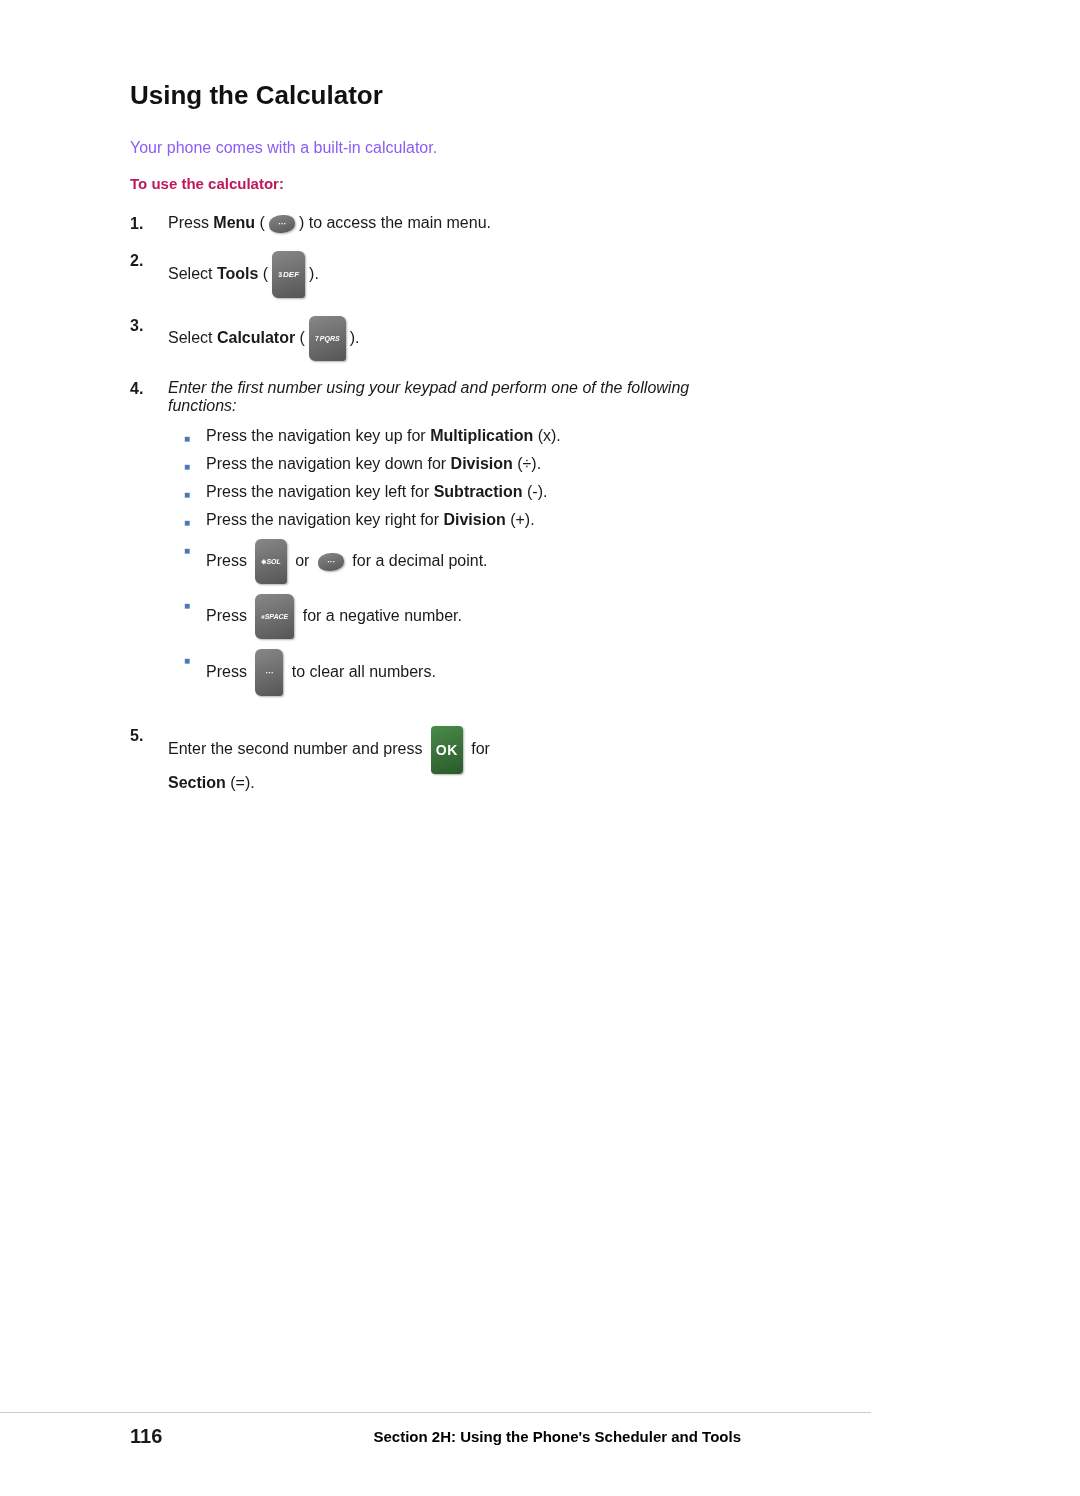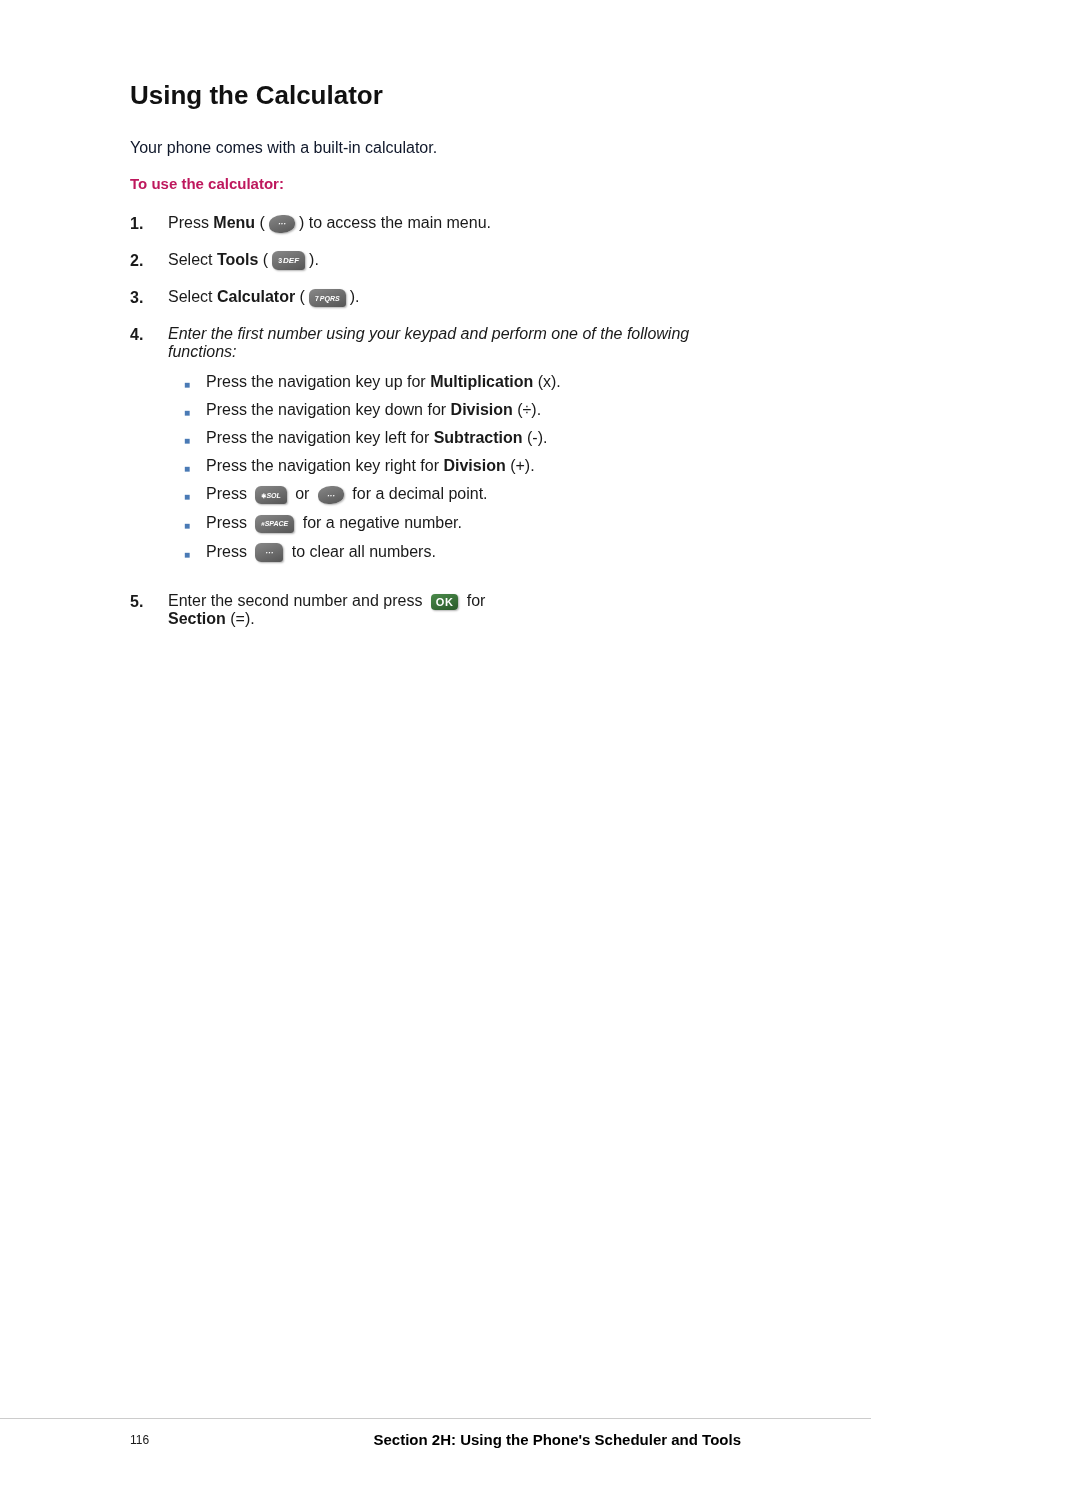--- a/index.html
+++ b/index.html
@@ -29,21 +29,21 @@
     .page-title {
       font-size: 26px;
       font-weight: bold;
       margin-bottom: 28px;
       color: #111;
     }
 
     .intro-text {
       font-size: 16px;
       margin-bottom: 18px;
-      color: #0f172a;
+      color: #8b5cf6;
     }
 
     .section-label {
       font-size: 15px;
       font-weight: bold;
       margin-bottom: 22px;
       color: #be185d;
     }
 
     .steps-list {
@@ -115,22 +115,22 @@
       right: 0;
       display: flex;
       justify-content: space-between;
       align-items: center;
       padding: 0 130px 0 130px;
       border-top: 1px solid #ccc;
       padding-top: 12px;
     }
 
     .footer-page {
-      font-weight: normal;
-      font-size: 12px;
+      font-weight: bold;
+      font-size: 20px;
     }
 
     .footer-section {
       font-weight: bold;
       font-size: 15px;
       color: #000000;
     }
 
     
     .btn-inline {
@@ -142,21 +142,21 @@
     }
 
     
     .key-btn {
       display: inline-flex;
       align-items: center;
       justify-content: center;
       background: linear-gradient(160deg, #888 0%, #555 100%);
       color: #fff;
       border-radius: 6px 6px 3px 6px;
-      padding: 5px 6px;
+      padding: 19px 6px;
       font-size: 9px;
       font-weight: bold;
       vertical-align: middle;
       margin: 0 2px;
       min-width: 28px;
       min-height: 18px;
       font-style: italic;
       box-shadow: 1px 1px 2px rgba(0,0,0,0.3);
     }
 
@@ -165,22 +165,22 @@
       border-radius: 50% 40% 50% 40%;
       padding: 3px 7px;
       font-size: 8px;
       min-width: 26px;
       min-height: 18px;
     }
 
     .key-btn-ok {
       background: linear-gradient(160deg, #4a8a4a 0%, #2a5a2a 100%);
       border-radius: 4px;
-      padding: 2px 5px;
-      font-size: 11px;
+      padding: 16px 5px;
+      font-size: 14px;
       font-style: normal;
       letter-spacing: 0.5px;
       min-width: 22px;
       min-height: 16px;
     }
 
     .key-btn-star {
       background: linear-gradient(160deg, #888 0%, #555 100%);
       border-radius: 6px 6px 3px 6px;
       font-size: 9px;

